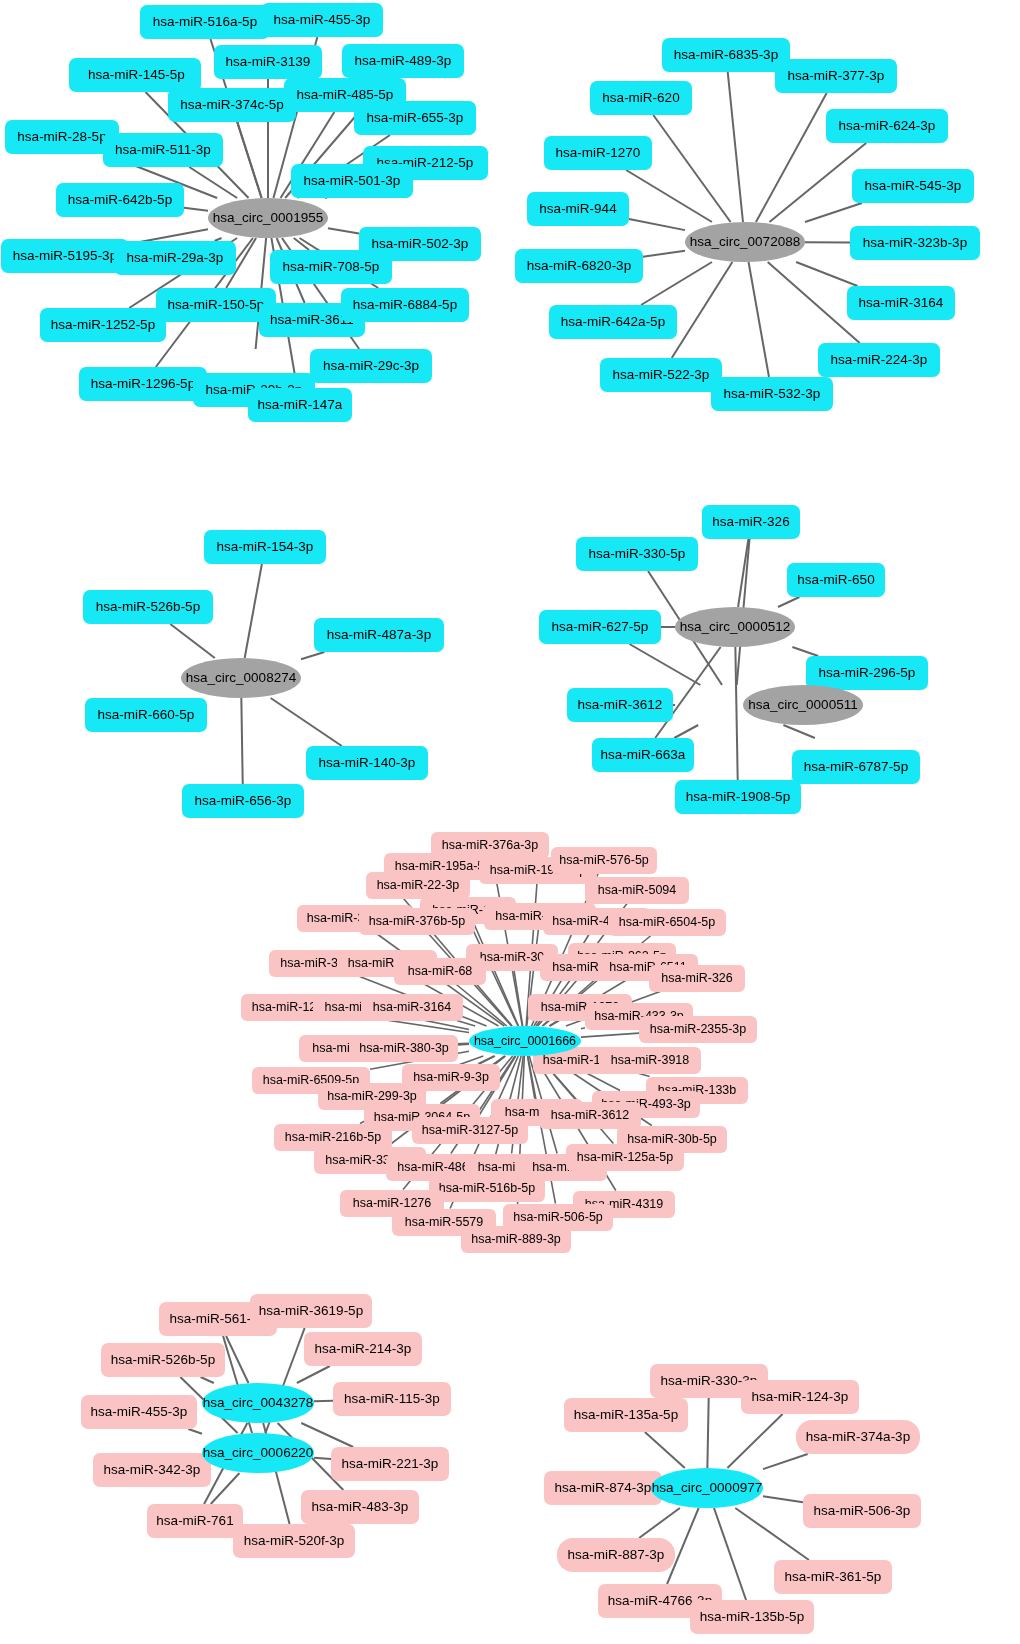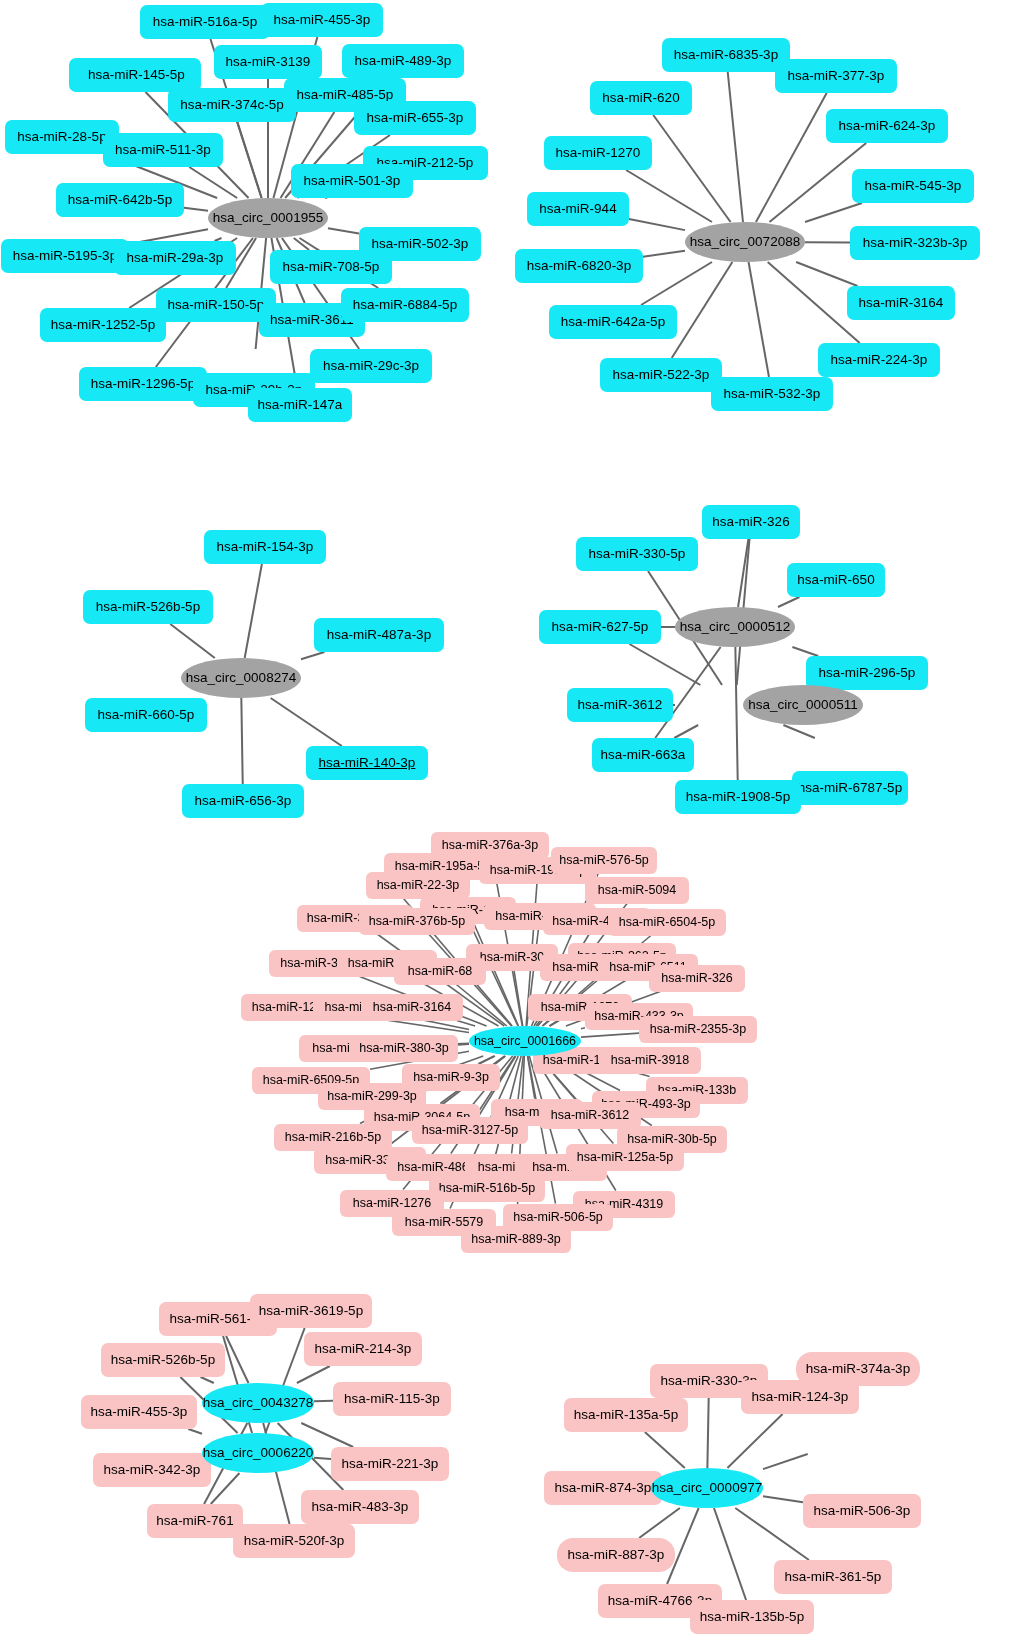--- a/index.html
+++ b/index.html
@@ -215,31 +215,31 @@
       <div class="node mirna cyan" style="left: 847px; width: 108px; top: 286px;">hsa-miR-3164</div>
       <div class="node mirna cyan" style="left: 549px; width: 128px; top: 305px;">hsa-miR-642a-5p</div>
       <div class="node mirna cyan" style="left: 818px; width: 122px; top: 343px;">hsa-miR-224-3p</div>
       <div class="node mirna cyan" style="left: 600px; width: 122px; top: 358px;">hsa-miR-522-3p</div>
       <div class="node mirna cyan" style="left: 711px; width: 122px; top: 377px;">hsa-miR-532-3p</div>
       <div class="node circ pinkell" style="left: 685px; width: 120px; top: 222px;">hsa_circ_0072088</div>
       <div class="node mirna cyan" style="left: 204px; width: 122px; top: 530px;">hsa-miR-154-3p</div>
       <div class="node mirna cyan" style="left: 83px; width: 130px; top: 590px;">hsa-miR-526b-5p</div>
       <div class="node mirna cyan" style="left: 314px; width: 130px; top: 618px;">hsa-miR-487a-3p</div>
       <div class="node mirna cyan" style="left: 85px; width: 122px; top: 698px;">hsa-miR-660-5p</div>
-      <div class="node mirna cyan" style="left: 306px; width: 122px; top: 746px; text-decoration: underline;">hsa-miR-140-3p</div>
+      <div class="node mirna cyan" style="left: 306px; width: 122px; top: 746px;">hsa-miR-140-3p</div>
       <div class="node mirna cyan" style="left: 182px; width: 122px; top: 784px;">hsa-miR-656-3p</div>
       <div class="node circ pinkell" style="left: 181px; width: 120px; top: 658px;">hsa_circ_0008274</div>
       <div class="node mirna cyan" style="left: 702px; width: 98px; top: 505px;">hsa-miR-326</div>
       <div class="node mirna cyan" style="left: 576px; width: 122px; top: 537px;">hsa-miR-330-5p</div>
       <div class="node mirna cyan" style="left: 787px; width: 98px; top: 563px;">hsa-miR-650</div>
       <div class="node mirna cyan" style="left: 539px; width: 122px; top: 610px;">hsa-miR-627-5p</div>
       <div class="node mirna cyan" style="left: 806px; width: 122px; top: 656px;">hsa-miR-296-5p</div>
       <div class="node mirna cyan" style="left: 567px; width: 106px; top: 688px;">hsa-miR-3612</div>
       <div class="node mirna cyan" style="left: 592px; width: 102px; top: 738px;">hsa-miR-663a</div>
-      <div class="node mirna cyan" style="left: 792px; width: 116px; top: 771px; text-align: center;">hsa-miR-6787-5p</div>
+      <div class="node mirna cyan" style="left: 792px; width: 128px; top: 750px; text-align: center;">hsa-miR-6787-5p</div>
       <div class="node mirna cyan" style="left: 675px; width: 126px; top: 780px;">hsa-miR-1908-5p</div>
       <div class="node circ pinkell" style="left: 675px; width: 120px; top: 607px;">hsa_circ_0000512</div>
       <div class="node circ pinkell" style="left: 703px; width: 120px; top: 685px; margin-left: 40px;">hsa_circ_0000511</div>
       <div class="node mirna pink small" style="left: 431px; width: 118px; top: 831.5px;">hsa-miR-376a-3p</div>
       <div class="node mirna pink small" style="left: 384px; width: 118px; top: 852.5px;">hsa-miR-195a-5p</div>
       <div class="node mirna pink small" style="left: 479px; width: 118px; top: 856.5px;">hsa-miR-199a-5p</div>
       <div class="node mirna pink small" style="left: 551px; width: 106px; top: 846.5px;">hsa-miR-576-5p</div>
       <div class="node mirna pink small" style="left: 340px; width: 104px; top: 871.5px; margin-left: 26px;">hsa-miR-22-3p</div>
       <div class="node mirna pink small" style="left: 585px; width: 104px; top: 876.5px;">hsa-miR-5094</div>
       <div class="node mirna pink small" style="left: 420px; width: 96px; top: 896.5px;">hsa-miR-133</div>
@@ -298,21 +298,21 @@
       <div class="node mirna pink" style="left: 331px; width: 118px; top: 1447px;">hsa-miR-221-3p</div>
       <div class="node mirna pink" style="left: 93px; width: 118px; top: 1453px;">hsa-miR-342-3p</div>
       <div class="node mirna pink" style="left: 301px; width: 118px; top: 1490px;">hsa-miR-483-3p</div>
       <div class="node mirna pink" style="left: 147px; width: 96px; top: 1504px;">hsa-miR-761</div>
       <div class="node mirna pink" style="left: 233px; width: 122px; top: 1524px;">hsa-miR-520f-3p</div>
       <div class="node circ cyanell" style="left: 202px; width: 112px; top: 1383px;">hsa_circ_0043278</div>
       <div class="node circ cyanell" style="left: 202px; width: 112px; top: 1433px;">hsa_circ_0006220</div>
       <div class="node mirna pink" style="left: 650px; width: 118px; top: 1364px;">hsa-miR-330-3p</div>
       <div class="node mirna pink" style="left: 741px; width: 118px; top: 1380px;">hsa-miR-124-3p</div>
       <div class="node mirna pink" style="left: 564px; width: 124px; top: 1398px;">hsa-miR-135a-5p</div>
-      <div class="node mirna pink" style="left: 796px; width: 124px; top: 1352px; border-radius: 16px;">hsa-miR-374a-3p</div>
+      <div class="node mirna pink" style="left: 796px; width: 124px; top: 1420px; border-radius: 16px;">hsa-miR-374a-3p</div>
       <div class="node mirna pink" style="left: 544px; width: 118px; top: 1471px;">hsa-miR-874-3p</div>
       <div class="node mirna pink" style="left: 803px; width: 118px; top: 1494px;">hsa-miR-506-3p</div>
       <div class="node mirna pink" style="left: 557px; width: 118px; top: 1538px; border-radius: 16px;">hsa-miR-887-3p</div>
       <div class="node mirna pink" style="left: 774px; width: 118px; top: 1560px;">hsa-miR-361-5p</div>
       <div class="node mirna pink" style="left: 598px; width: 124px; top: 1584px;">hsa-miR-4766-3p</div>
       <div class="node mirna pink" style="left: 690px; width: 124px; top: 1600px;">hsa-miR-135b-5p</div>
       <div class="node circ cyanell" style="left: 651px; width: 112px; top: 1468px;">hsa_circ_0000977</div>
     </div>
 </div>
 

